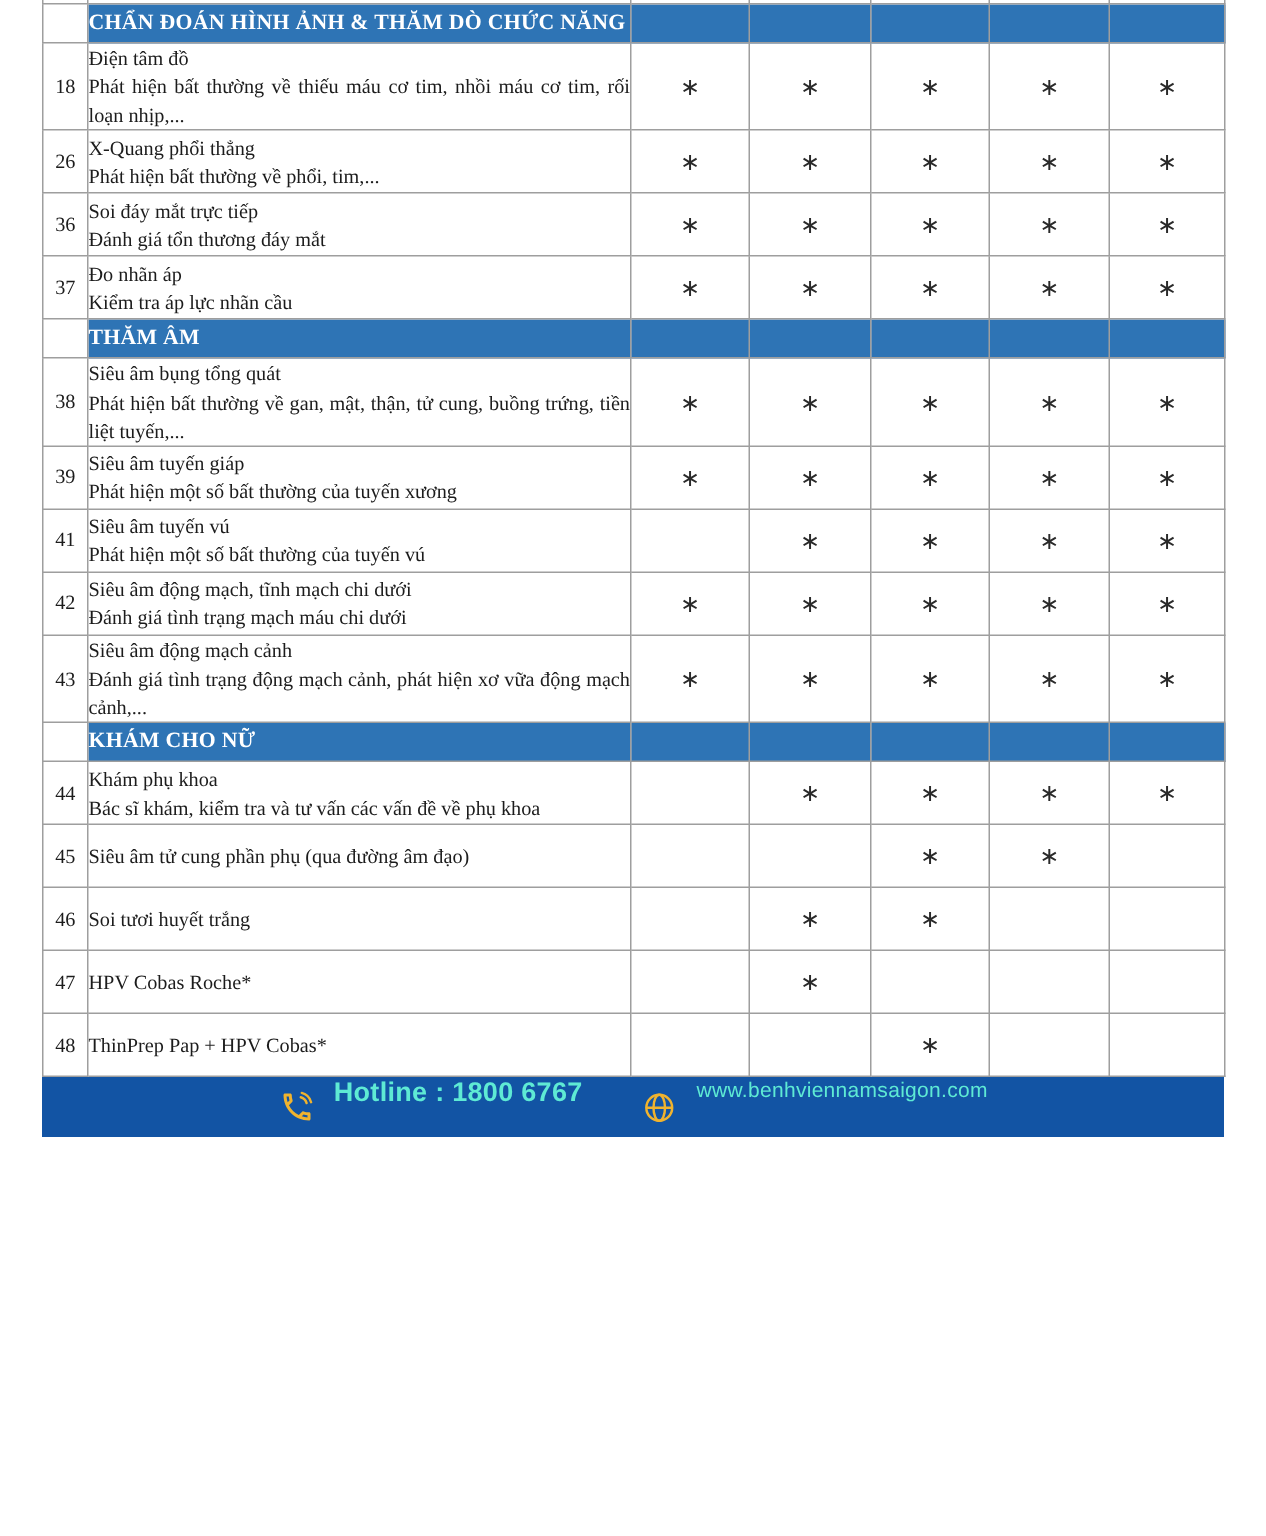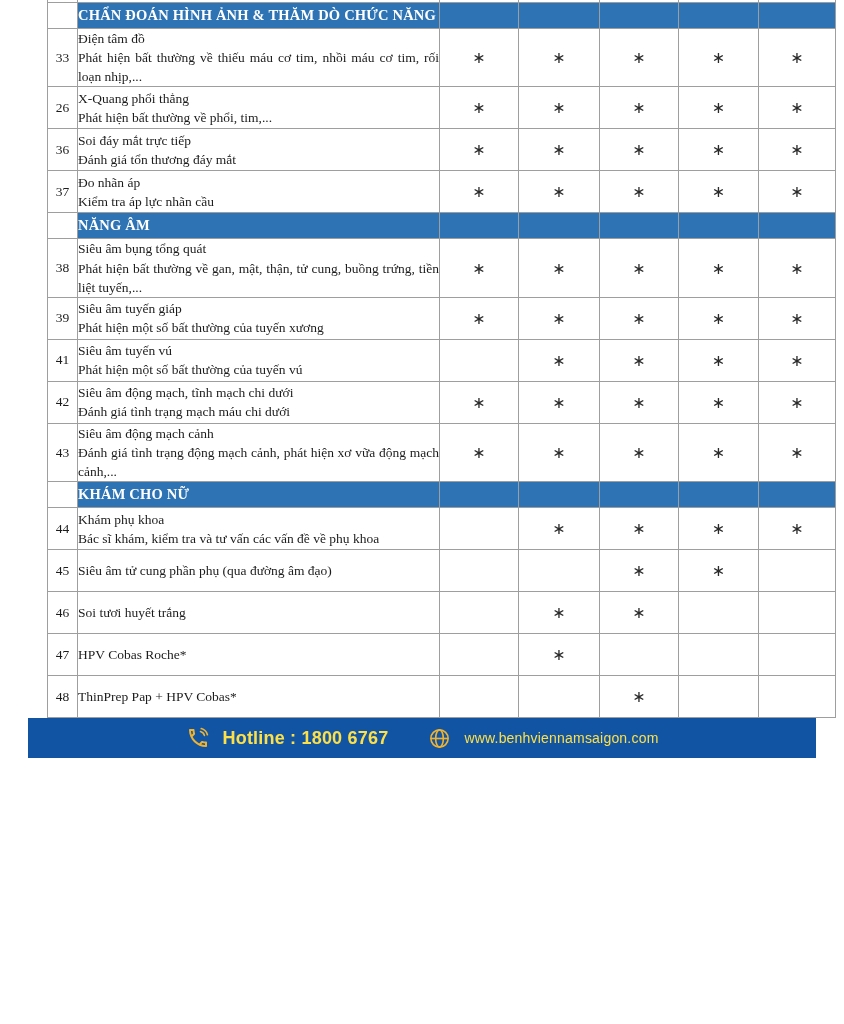--- a/index.html
+++ b/index.html
@@ -17,21 +17,20 @@
   }
   .content {
     position: absolute;
     left: 28px; top: 0;
     width: 788px;
   }
   table.services {
     border-collapse: collapse;
     table-layout: fixed;
     width: 788px;
-    margin-left: 19px;
   }
   table.services td {
     border: 1px solid #9e9e9e;
     vertical-align: middle;
     padding: 0;
   }
   tr.sliver td {
     border-top: 0;
     height: 2px;
     padding: 0;
@@ -72,25 +71,24 @@
     text-align: center;
     font-family: "DejaVu Sans", sans-serif;
     font-size: 16px;
     color: #2a2a2a;
   }
   .footer {
     width: 788px;
     height: 40px;
     background: #1254a4;
     display: flex;
-    align-items: center;
     justify-content: center;
     gap: 13px;
     font-family: "Liberation Sans", "DejaVu Sans", sans-serif;
-    color: #fde047;
+    color: #5eead4;
   }
   .footer .hotline {
     font-size: 18px;
     font-weight: 700;
     letter-spacing: 0.2px;
   }
   .footer .website {
     font-size: 14px;
     font-weight: 500;
     letter-spacing: 0.2px;
@@ -130,21 +128,21 @@
           <tr class="section-row">
             <td></td>
             <td class="section-title">CHẨN ĐOÁN HÌNH ẢNH &amp; THĂM DÒ CHỨC NĂNG</td>
             <td class="section-fill"></td>
             <td class="section-fill"></td>
             <td class="section-fill"></td>
             <td class="section-fill"></td>
             <td class="section-fill"></td>
           </tr>
           <tr>
-            <td class="num">33</td>
+            <td class="num">18</td>
             <td class="desc">
               <div class="svc-name">Điện tâm đồ</div>
               <div class="svc-sub">Phát hiện bất thường về thiếu máu cơ tim, nhồi máu cơ tim, rối loạn nhịp,...</div>
             </td>
             <td class="mark"><span>∗</span></td>
             <td class="mark"><span>∗</span></td>
             <td class="mark"><span>∗</span></td>
             <td class="mark"><span>∗</span></td>
             <td class="mark"><span>∗</span></td>
           </tr>
@@ -179,21 +177,21 @@
               <div class="svc-sub">Kiểm tra áp lực nhãn cầu</div>
             </td>
             <td class="mark"><span>∗</span></td>
             <td class="mark"><span>∗</span></td>
             <td class="mark"><span>∗</span></td>
             <td class="mark"><span>∗</span></td>
             <td class="mark"><span>∗</span></td>
           </tr>
           <tr class="section-row">
             <td></td>
-            <td class="section-title">NĂNG ÂM</td>
+            <td class="section-title">THĂM ÂM</td>
             <td class="section-fill"></td>
             <td class="section-fill"></td>
             <td class="section-fill"></td>
             <td class="section-fill"></td>
             <td class="section-fill"></td>
           </tr>
           <tr>
             <td class="num">38</td>
             <td class="desc">
               <div class="svc-name">Siêu âm bụng tổng quát</div>

